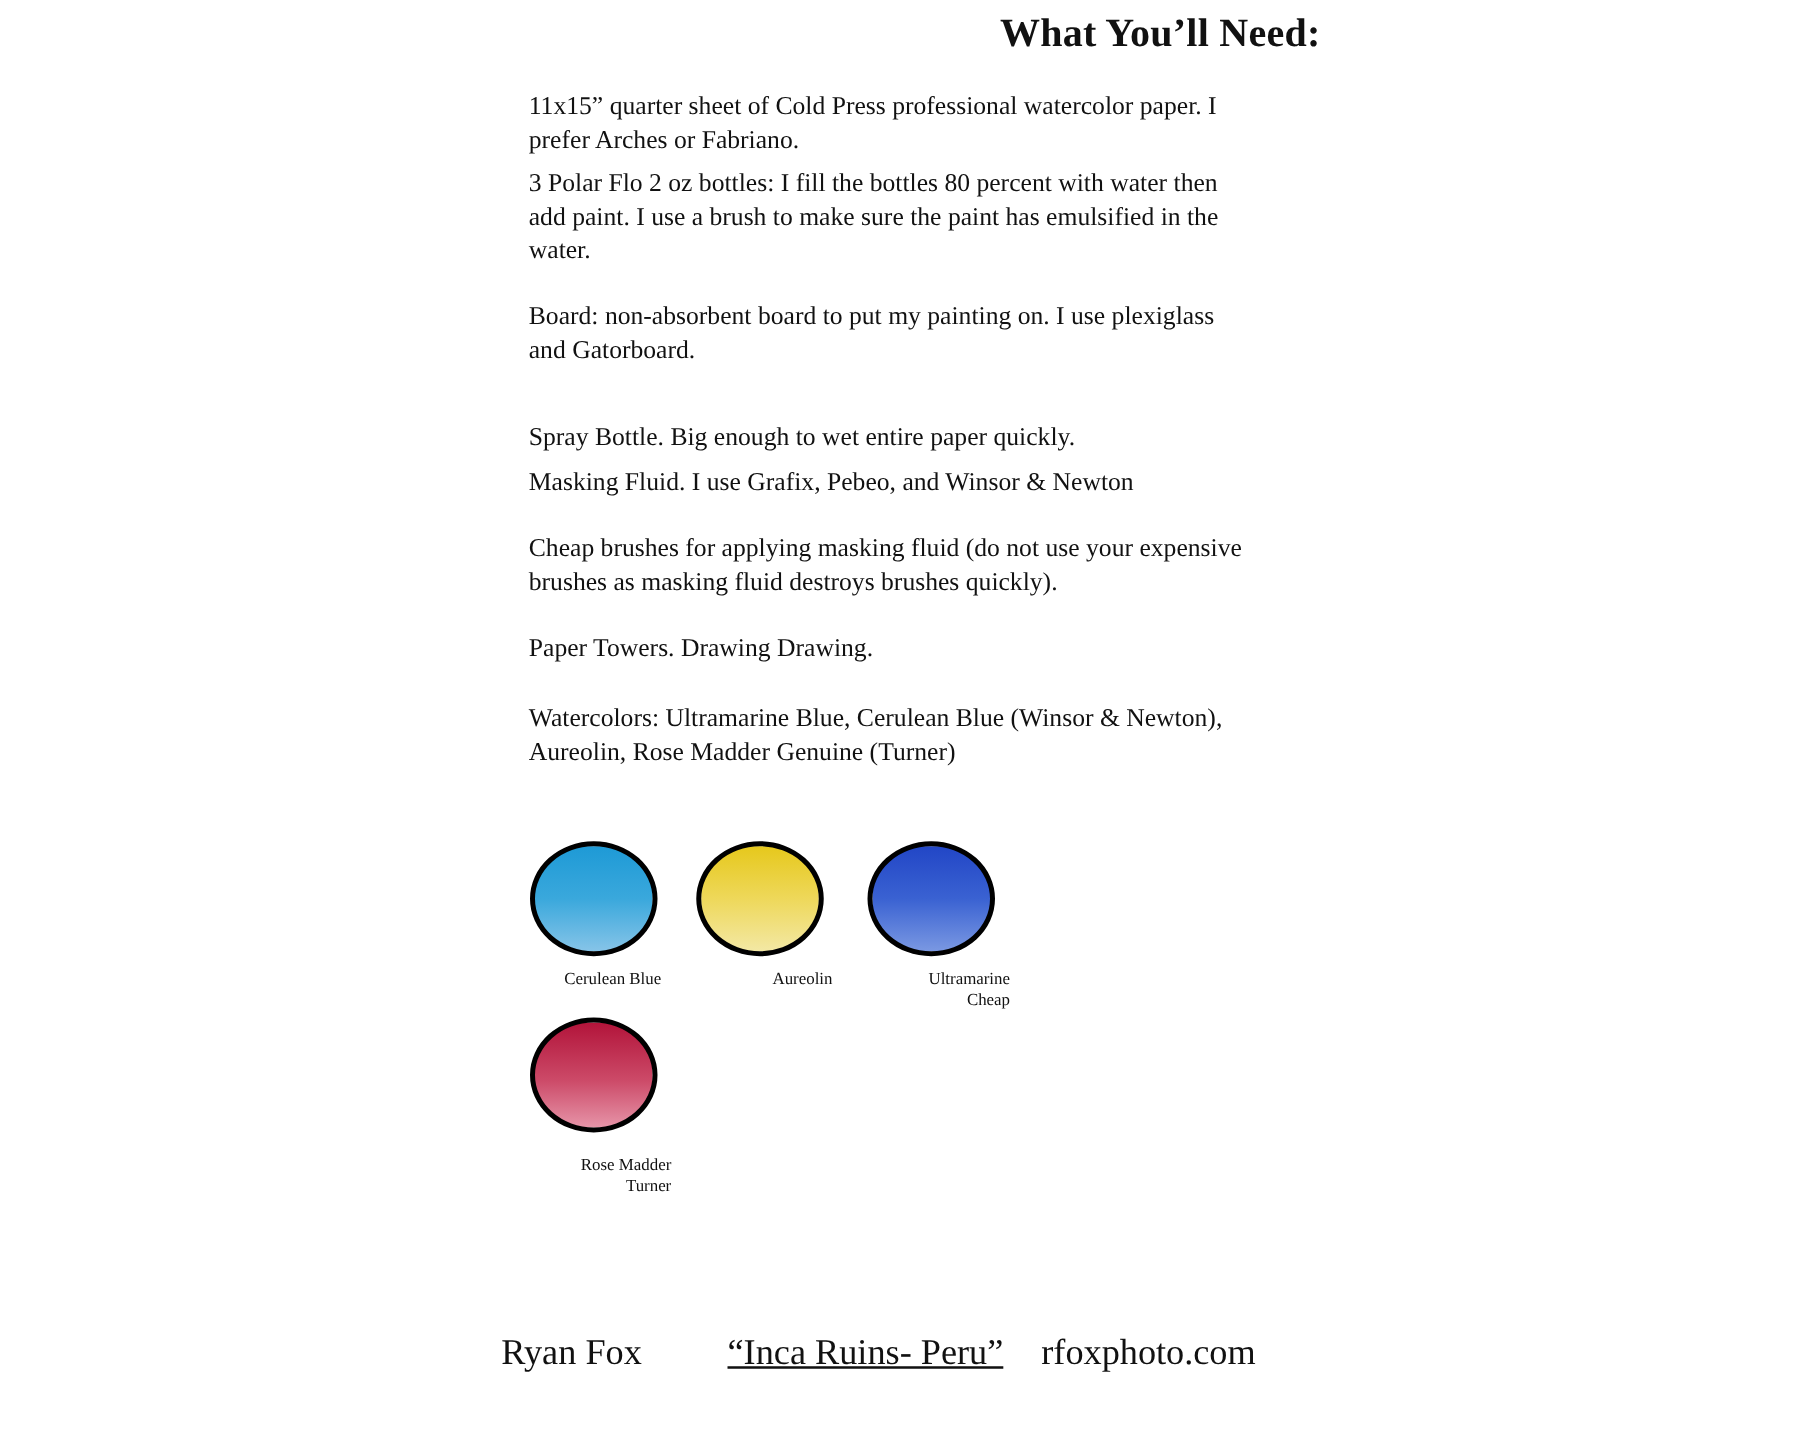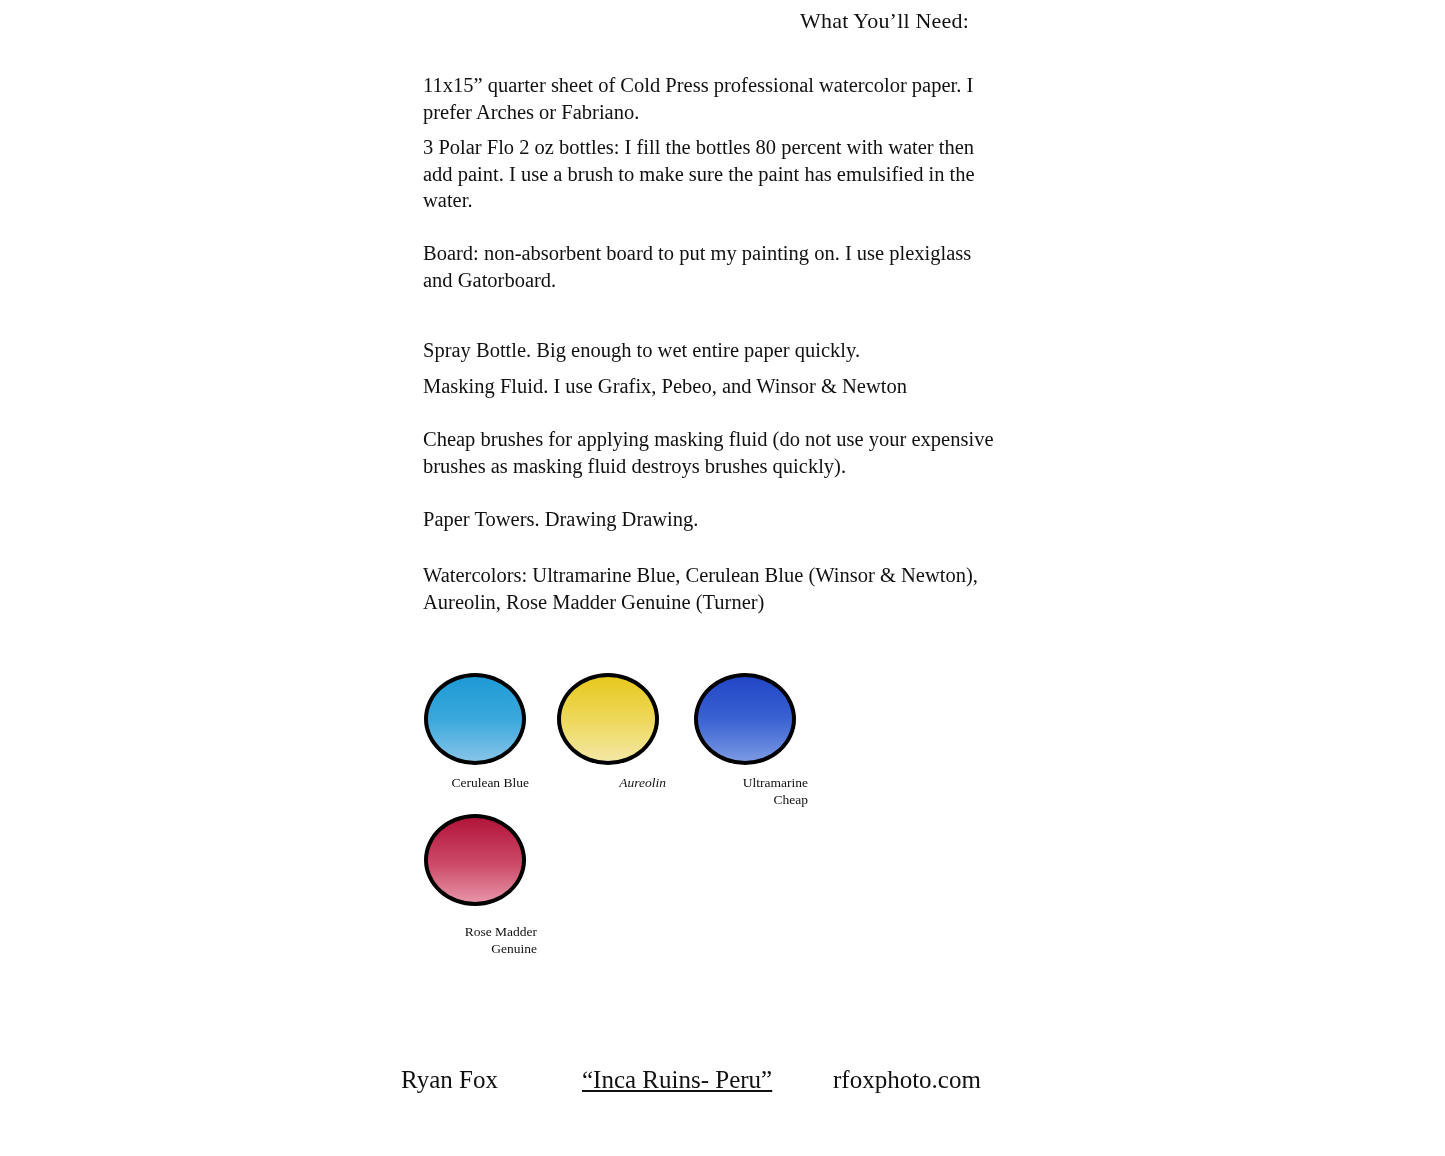--- a/index.html
+++ b/index.html
@@ -1,22 +1,22 @@
 <!DOCTYPE html>
 <html><head>
 <meta charset="utf-8">
 <style>
   html, body { margin: 0; padding: 0; background: #ffffff; }
   body { width: 1445px; height: 1156px; position: relative; overflow: hidden; font-family: "Liberation Serif", serif; color: #111; }
-  .title { position: absolute; left: 800px; top: 8px; font-family: "Liberation Serif", serif; font-weight: normal; font-size: 22px; letter-spacing: 0.2px; margin: 0; }
+  .title { position: absolute; left: 800px; top: 8px; font-family: "Liberation Serif", serif; font-weight: bold; font-size: 32px; letter-spacing: 0.2px; margin: 0; }
   .list { position: absolute; left: 423px; top: 72px; width: 640px; font-size: 20.5px; line-height: 26.5px; }
   .item { position: absolute; left: 0; white-space: pre-line; }
   .swatch { position: absolute; width: 94px; height: 84px; border: 4px solid #000; border-radius: 50%; }
   .label { position: absolute; font-size: 13.5px; text-align: right; line-height: 17px; width: 120px; }
-  .footer { position: absolute; top: 1066px; font-size: 25px; }
+  .footer { position: absolute; top: 1066px; font-size: 29px; }
 </style>
 </head>
 <body>
 
 <h1 class="title">What You’ll Need:</h1>
 
 <div class="list">
   <div class="item" style="top:0px">11x15” quarter sheet of Cold Press professional watercolor paper.  I
 prefer Arches or Fabriano.</div>
   <div class="item" style="top:62px">3 Polar Flo 2 oz bottles: I fill the bottles 80 percent with water then
@@ -30,25 +30,25 @@
 brushes as masking fluid destroys brushes quickly).</div>
   <div class="item" style="top:434px">Paper Towers.  Drawing Drawing.</div>
   <div class="item" style="top:490px">Watercolors: Ultramarine Blue,  Cerulean Blue (Winsor &amp; Newton),
 Aureolin, Rose Madder Genuine (Turner)</div>
 </div>
 
 <div class="swatch" style="left:424px; top:673px; background: linear-gradient(180deg, #1e9ad6 0%, #3aa8dc 50%, #86c4e8 100%);"></div>
 <div class="label" style="left:409px; top:774px;">Cerulean Blue</div>
 
 <div class="swatch" style="left:557px; top:673px; background: linear-gradient(180deg, #e6c81c 0%, #eed85a 50%, #f3e8a4 100%);"></div>
-<div class="label" style="left:546px; top:774px;font-style:italic;">Aureolin</div>
+<div class="label" style="left:546px; top:774px;">Aureolin</div>
 
 <div class="swatch" style="left:694px; top:673px; background: linear-gradient(180deg, #2246c6 0%, #3a62d2 50%, #7a98e2 100%);"></div>
 <div class="label" style="left:688px; top:774px; white-space: pre-line;">Ultramarine
 Cheap</div>
 
 <div class="swatch" style="left:424px; top:814px; background: linear-gradient(180deg, #b2143a 0%, #cc4a68 55%, #e694a8 100%);"></div>
 <div class="label" style="left:417px; top:923px; white-space: pre-line;">Rose Madder
-Genuine</div>
+Turner</div>
 
 <div class="footer" style="left:401px;">Ryan Fox</div>
 <div class="footer" style="left:582px;text-decoration:underline;">“Inca Ruins- Peru”</div>
 <div class="footer" style="left:833px;">rfoxphoto.com</div>
 
 </body></html>

